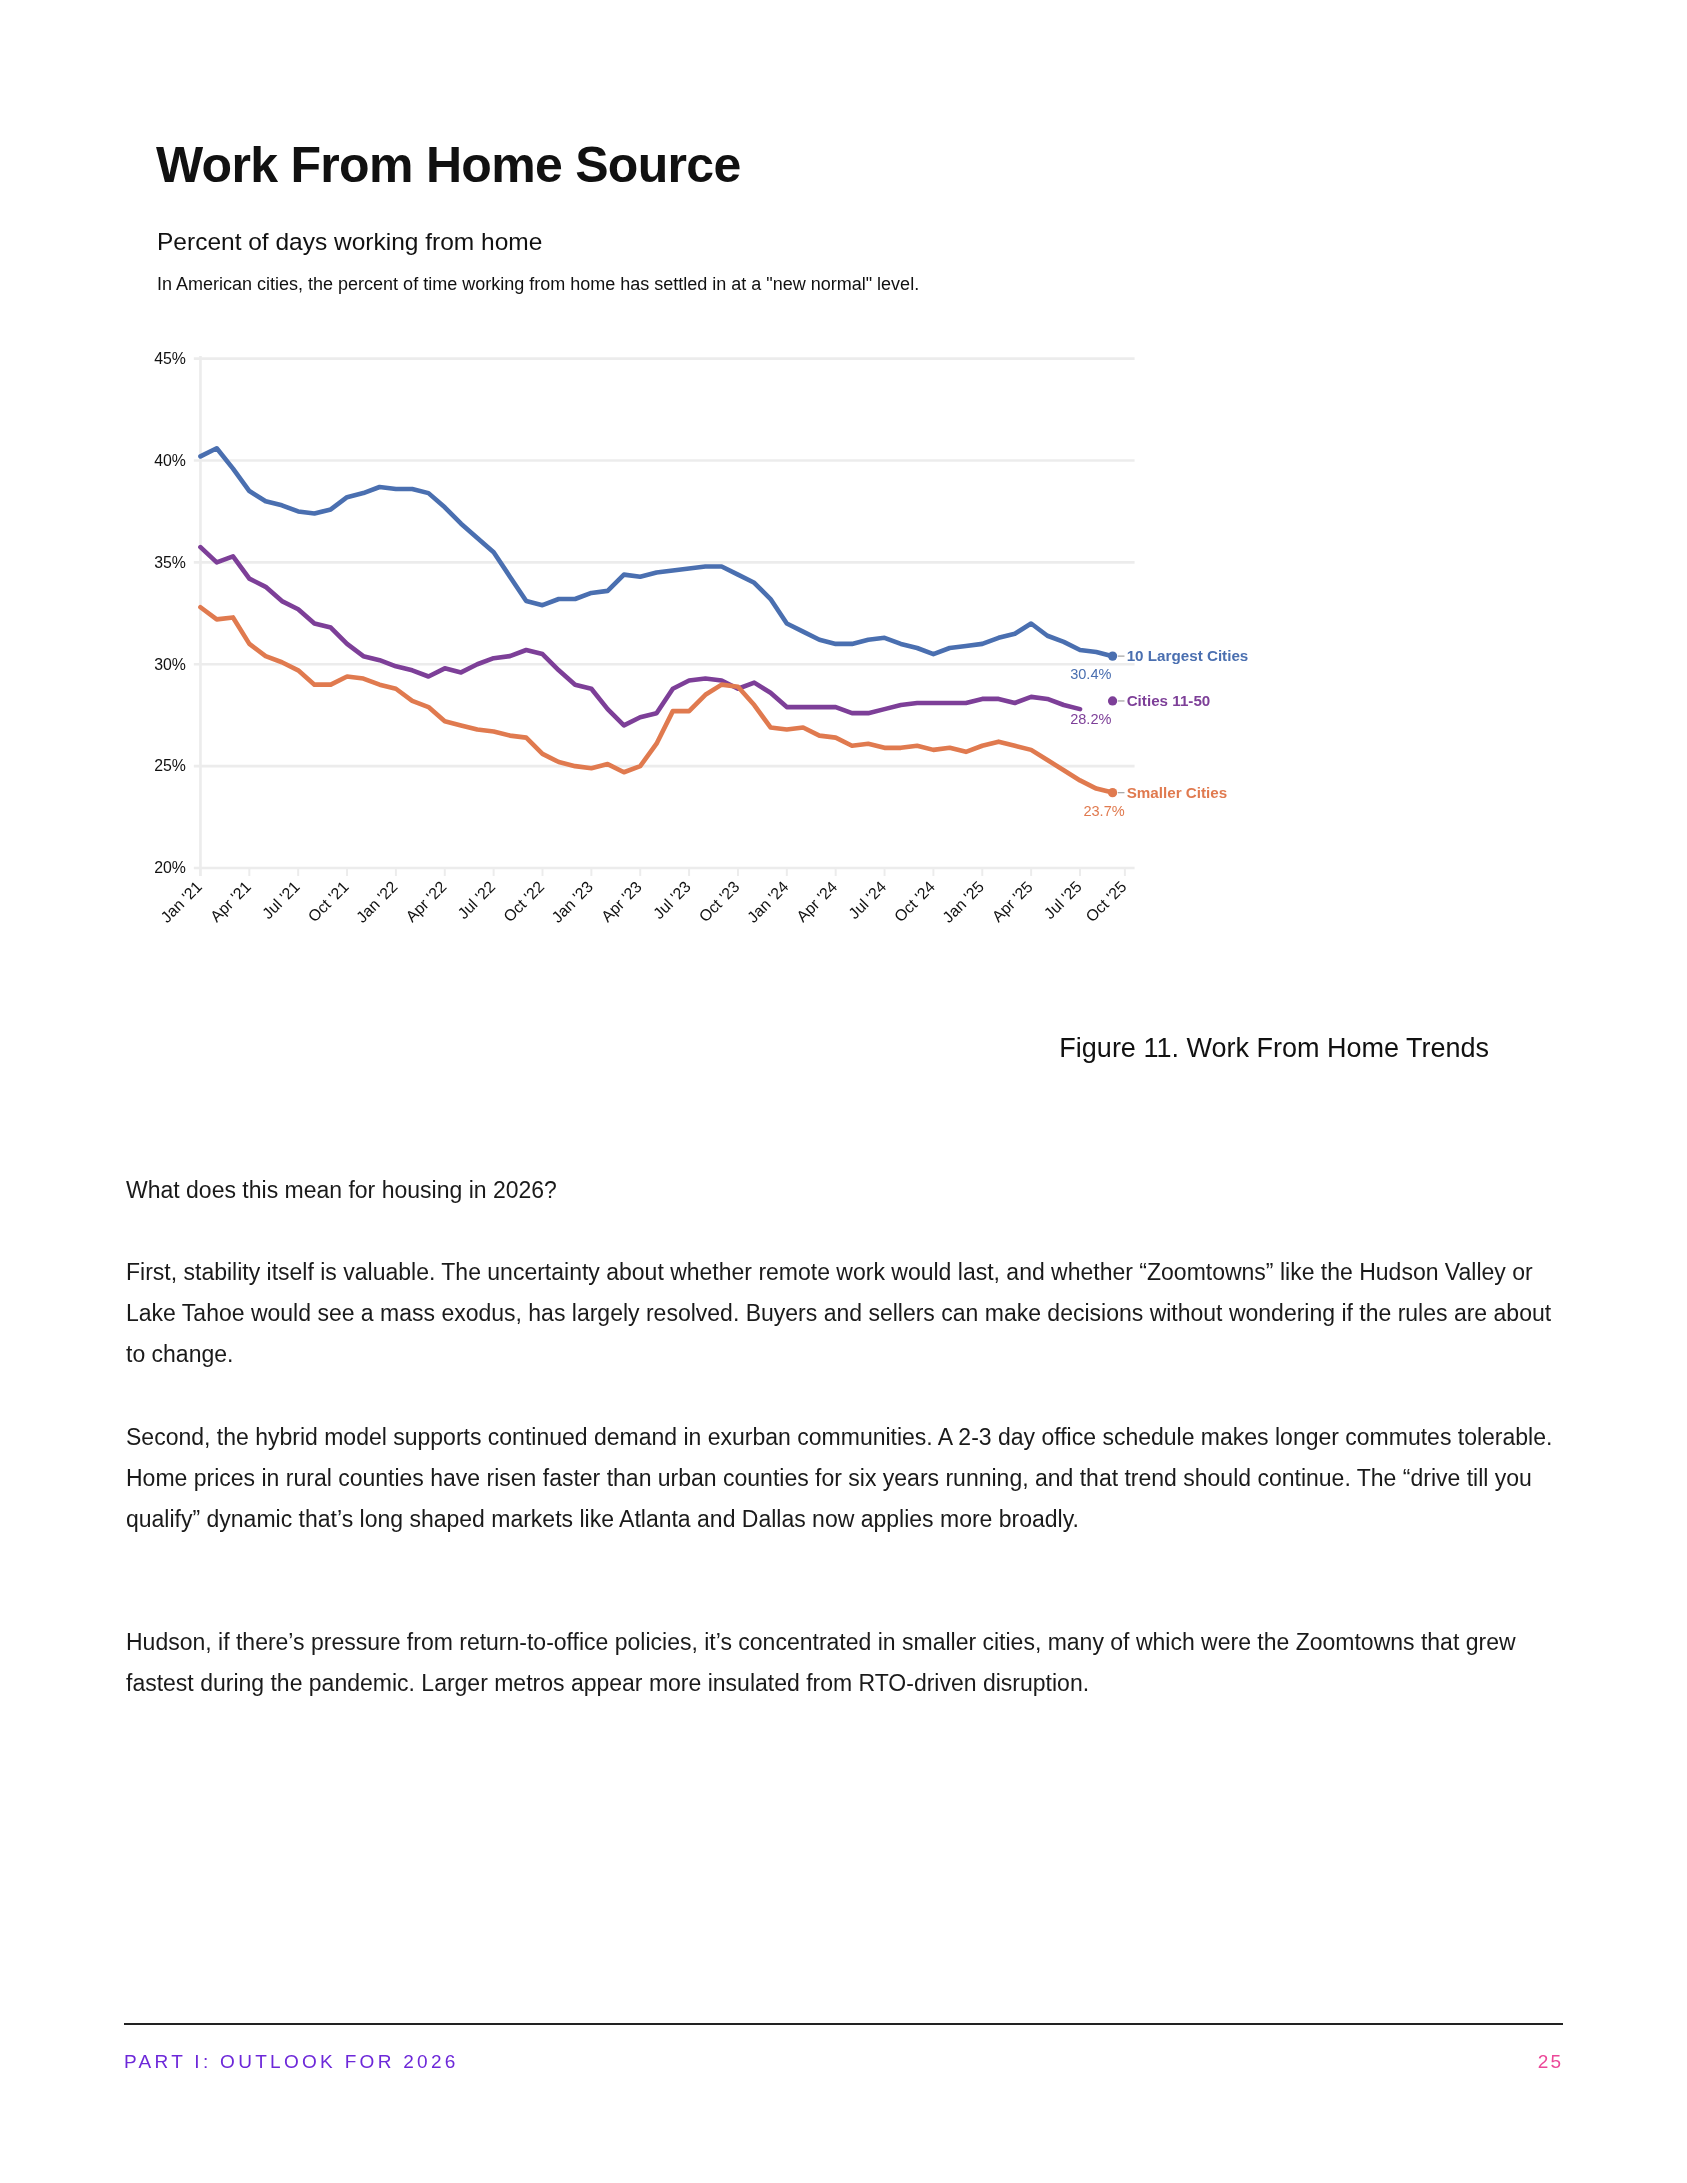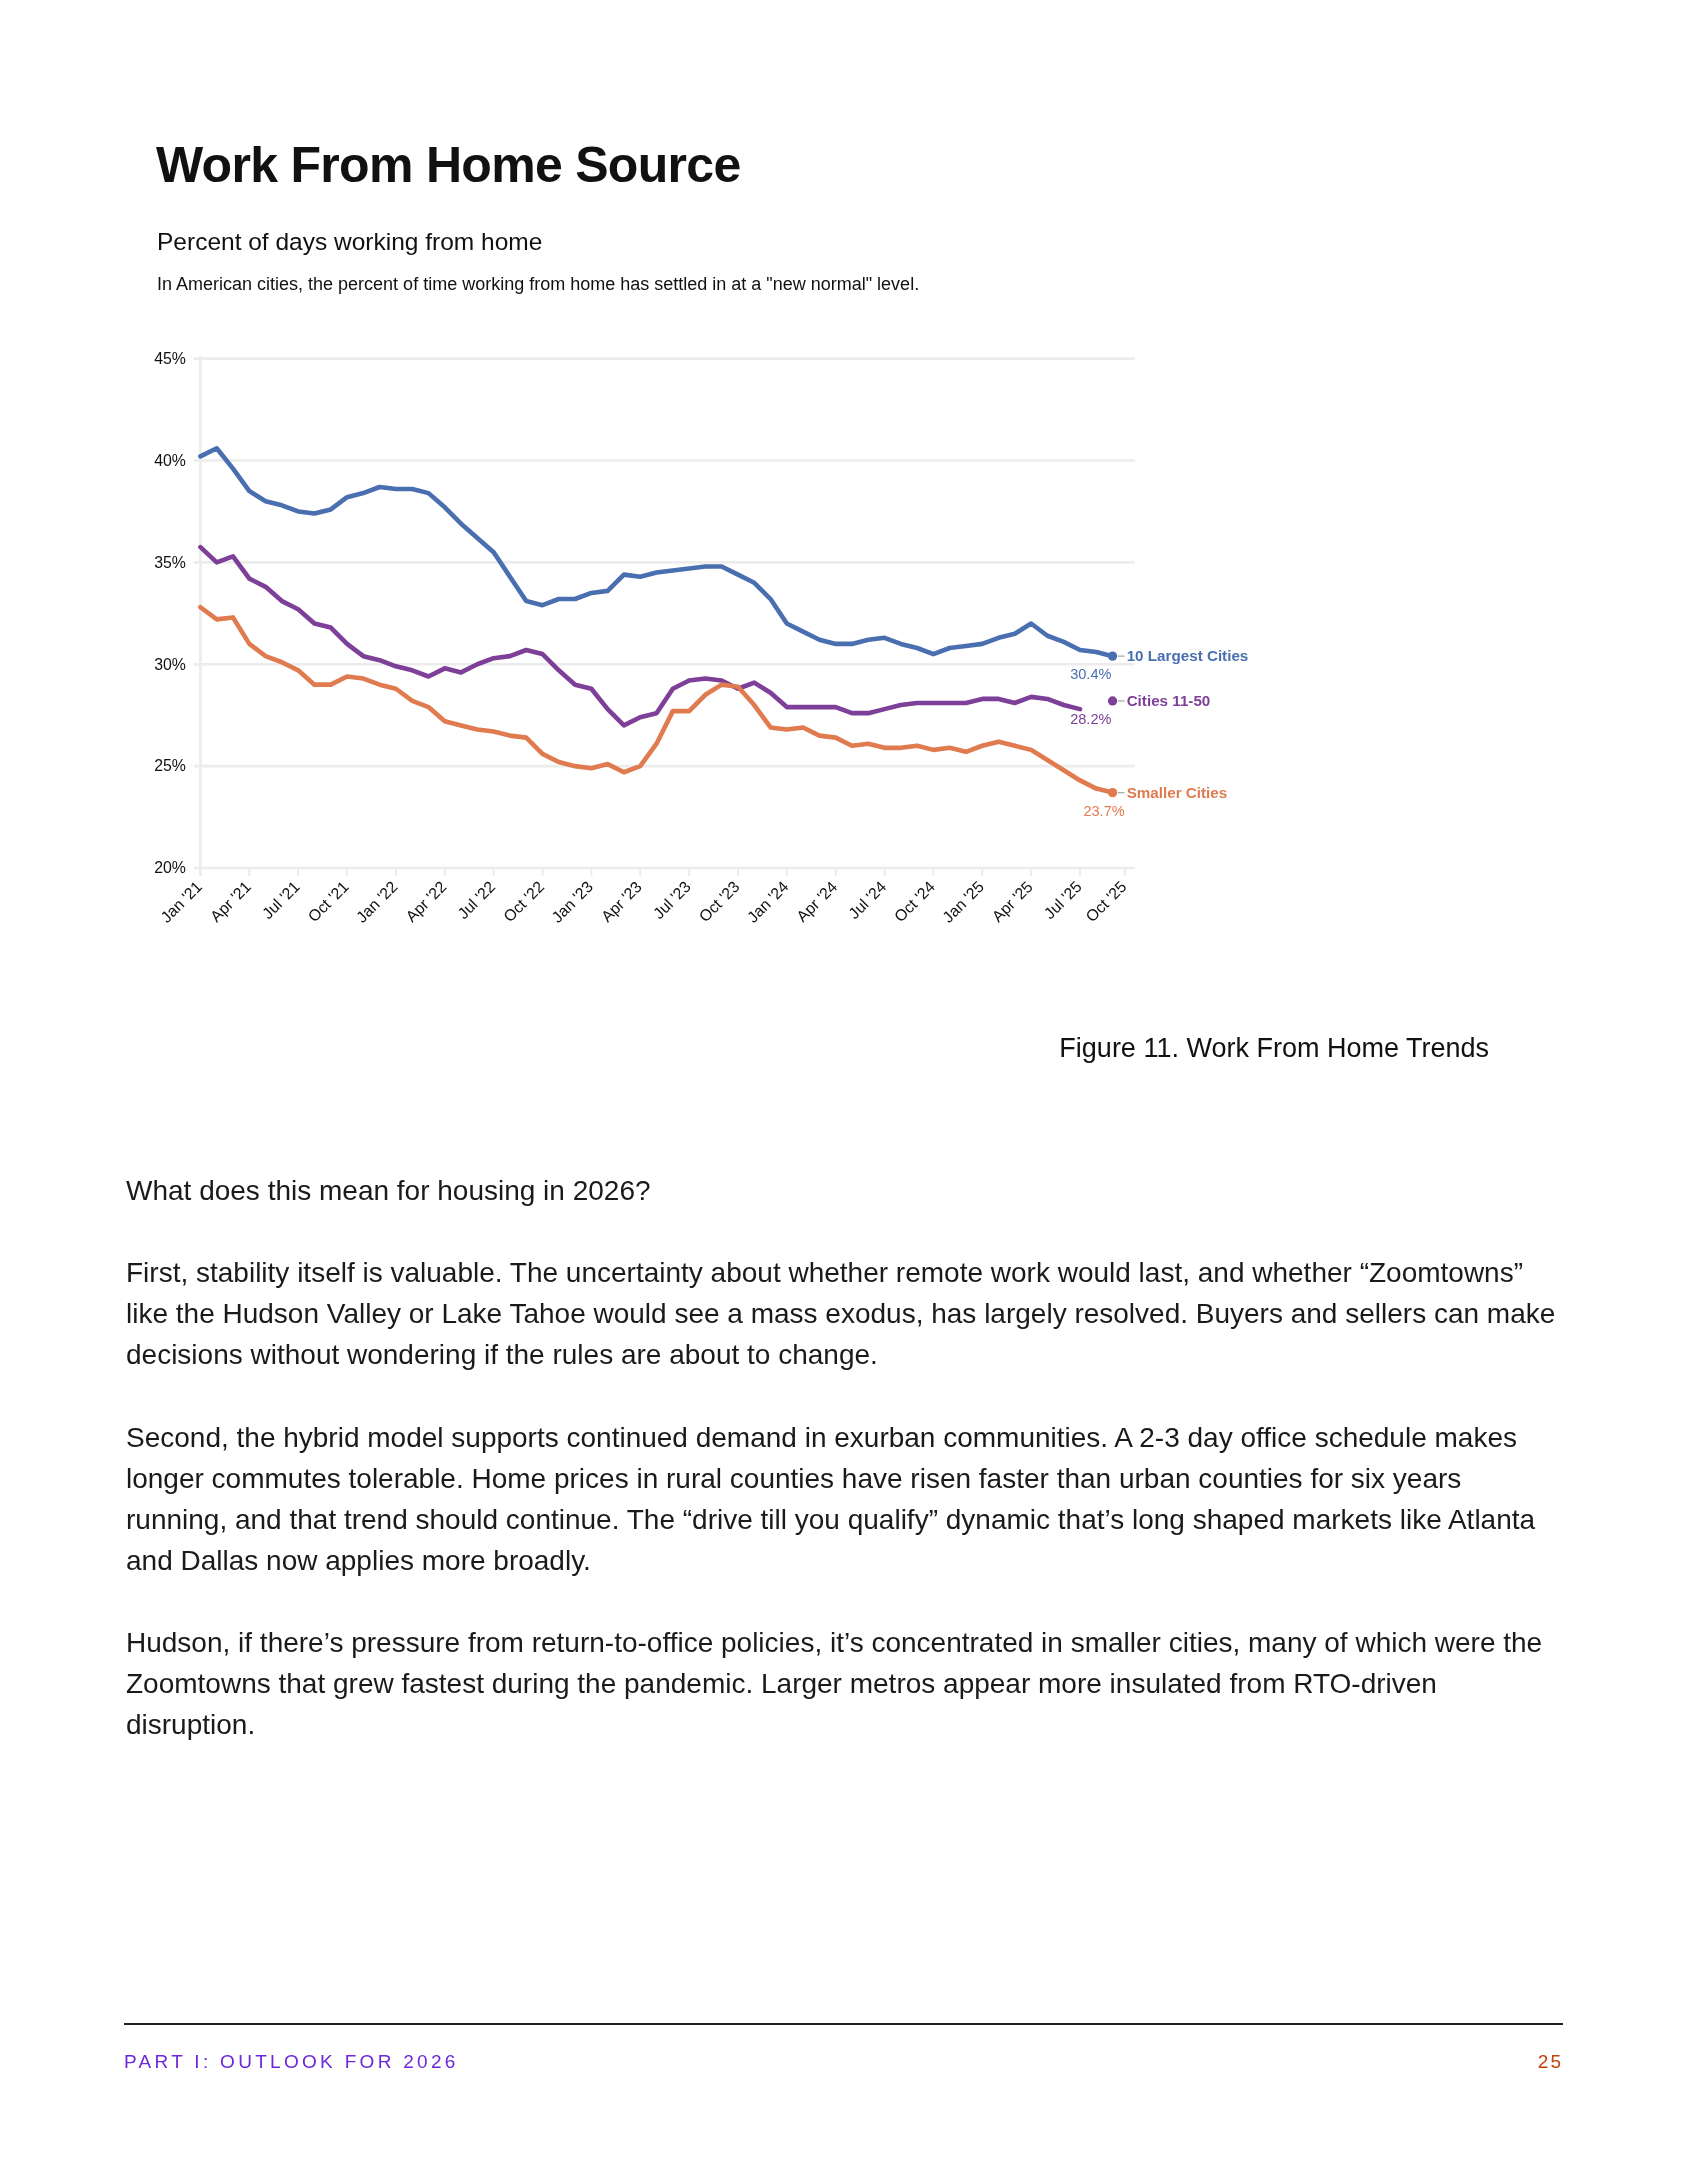--- a/index.html
+++ b/index.html
@@ -9,28 +9,28 @@
   #title { left: 156px; top: 136px; font-size: 50px; font-weight: bold; letter-spacing: -0.7px; margin: 0; white-space: nowrap; }
   #chart-subtitle { left: 157px; top: 228px; font-size: 24.5px; white-space: nowrap; }
   #chart-desc { left: 157px; top: 274px; font-size: 18px; white-space: nowrap; }
   #chart-svg { left: 0; top: 0; width: 1687px; height: 966px; }
   .ytick { font-size: 24px; fill: #111; font-family: "Liberation Sans", sans-serif; }
   .xtick { font-size: 24px; fill: #111; font-family: "Liberation Sans", sans-serif; }
   .series-label { font-size: 23px; font-weight: bold; font-family: "Liberation Sans", sans-serif; }
   .value-label { font-size: 22px; font-family: "Liberation Sans", sans-serif; }
   #source { left: 157px; top: 966px; font-size: 15px; line-height: 21px; width: 926px; }
   #figure-caption { left: 0; width: 1489px; top: 1033px; font-size: 27px; text-align: right; white-space: nowrap; }
-  .body-para { position: absolute; left: 126px; width: 1442px; font-size: 28px; line-height: 41px; color: #1a1a1a; margin: 0; }
+  .body-para { position: absolute; left: 126px; width: 1442px; font-size: 23px; line-height: 41px; color: #1a1a1a; margin: 0; }
   #p0 { top: 1170px; }
   #p1 { top: 1252px; }
   #p2 { top: 1417px; }
   #p3 { top: 1622px; }
   #footer-rule { left: 124px; top: 2023px; width: 1439px; height: 2px; background: #222; }
   #footer-left { left: 124px; top: 2051px; font-size: 19px; letter-spacing: 3.3px; color: #6d28d9; white-space: nowrap; }
-  #footer-right { right: 124px; top: 2051px; font-size: 19px; letter-spacing: 2px; color: #c2410c; }
+  #footer-right { right: 124px; top: 2051px; font-size: 19px; letter-spacing: 2px; color: #ec4899; }
 </style>
 </head>
 <body>
 
 <h1 id="title" class="abs">Work From Home Source</h1>
 <div id="chart-subtitle" class="abs">Percent of days working from home</div>
 <div id="chart-desc" class="abs">In American cities, the percent of time working from home has settled in at a "new normal" level.</div>
 
 <svg id="chart-svg" class="abs" xmlns="http://www.w3.org/2000/svg" viewBox="0 0 2550 1460">
   <g id="grid">

